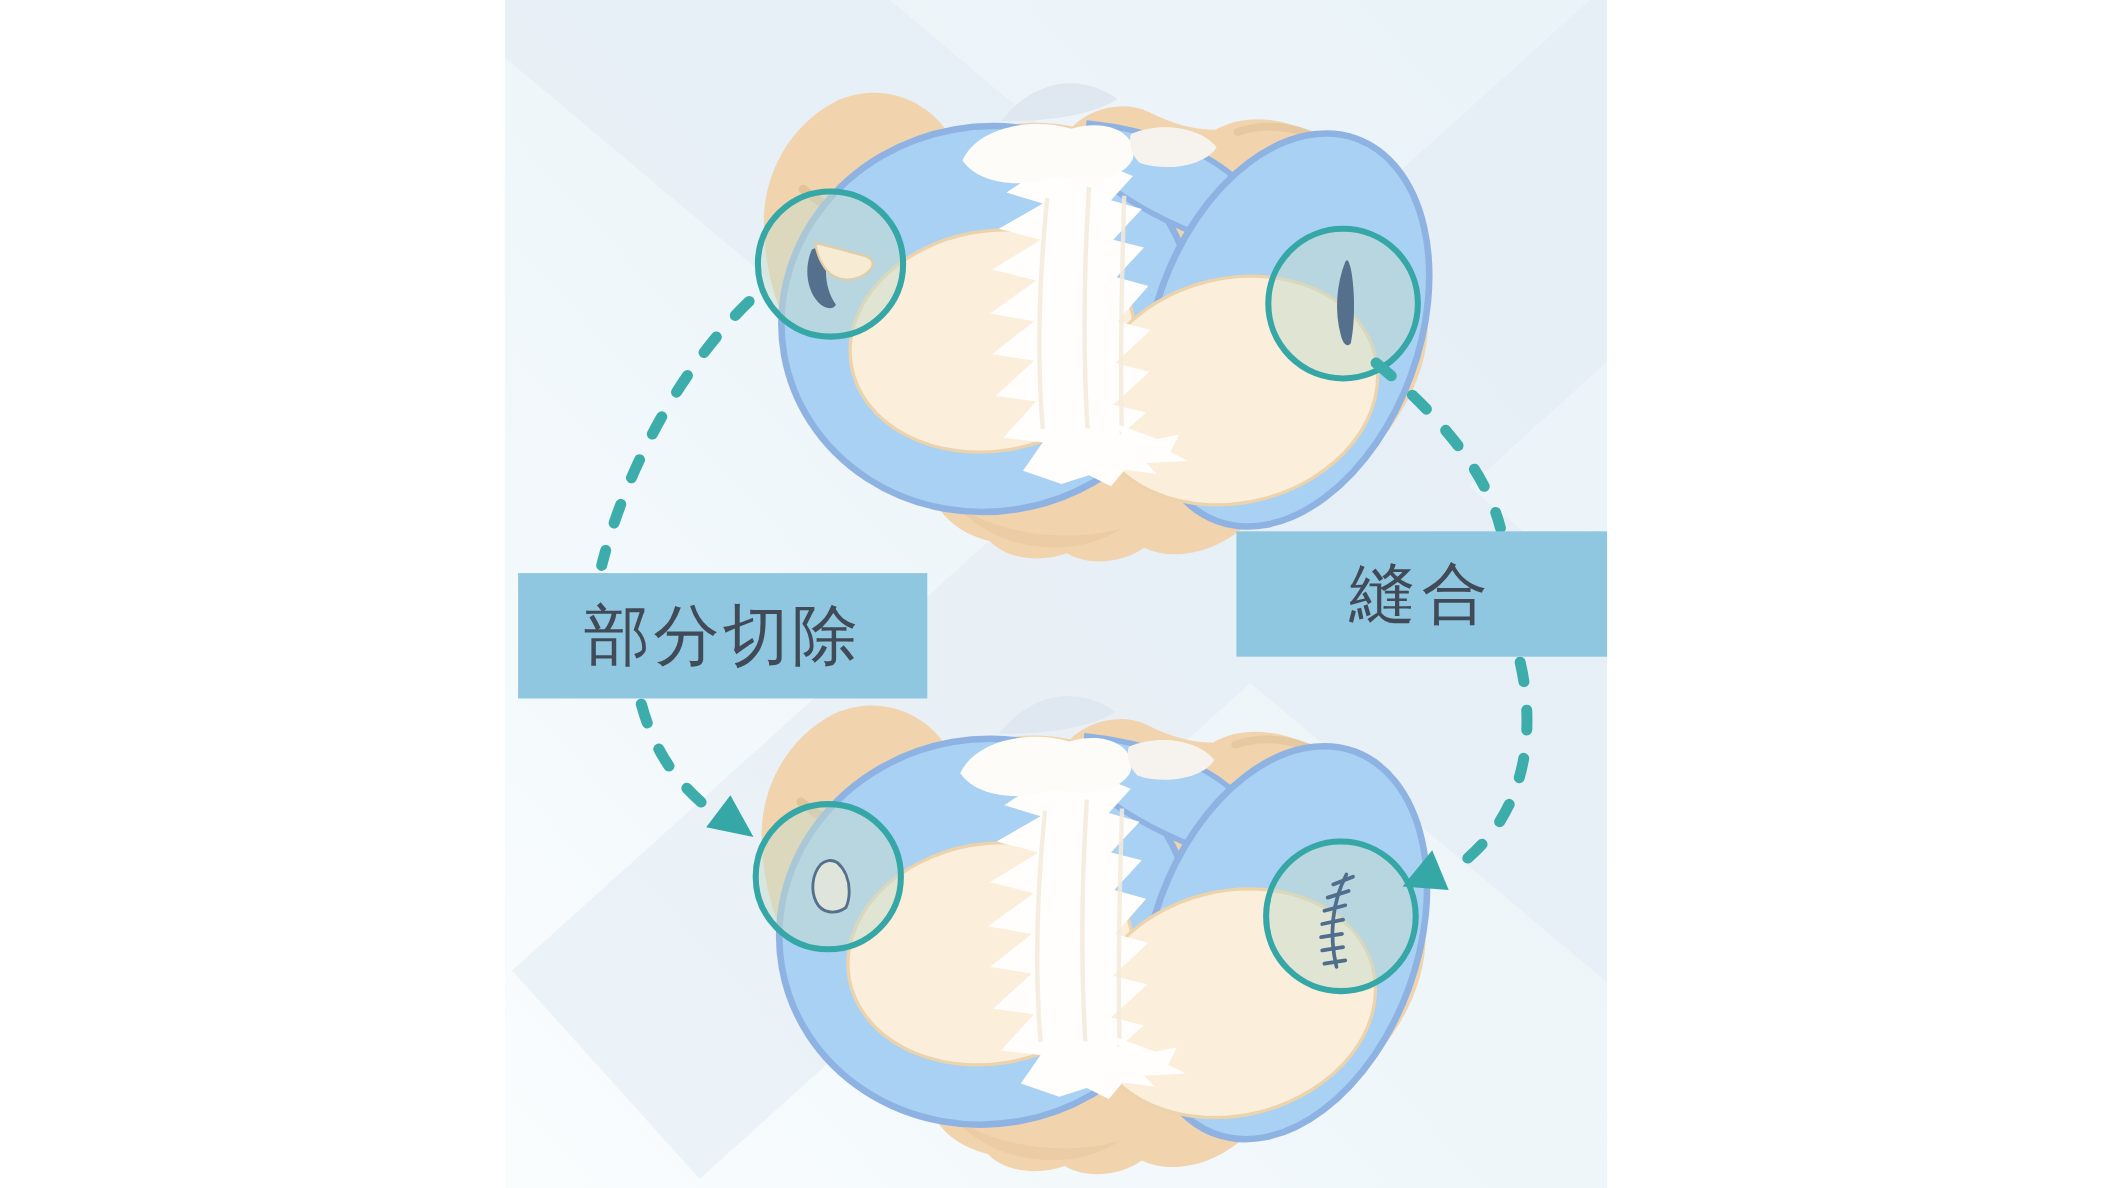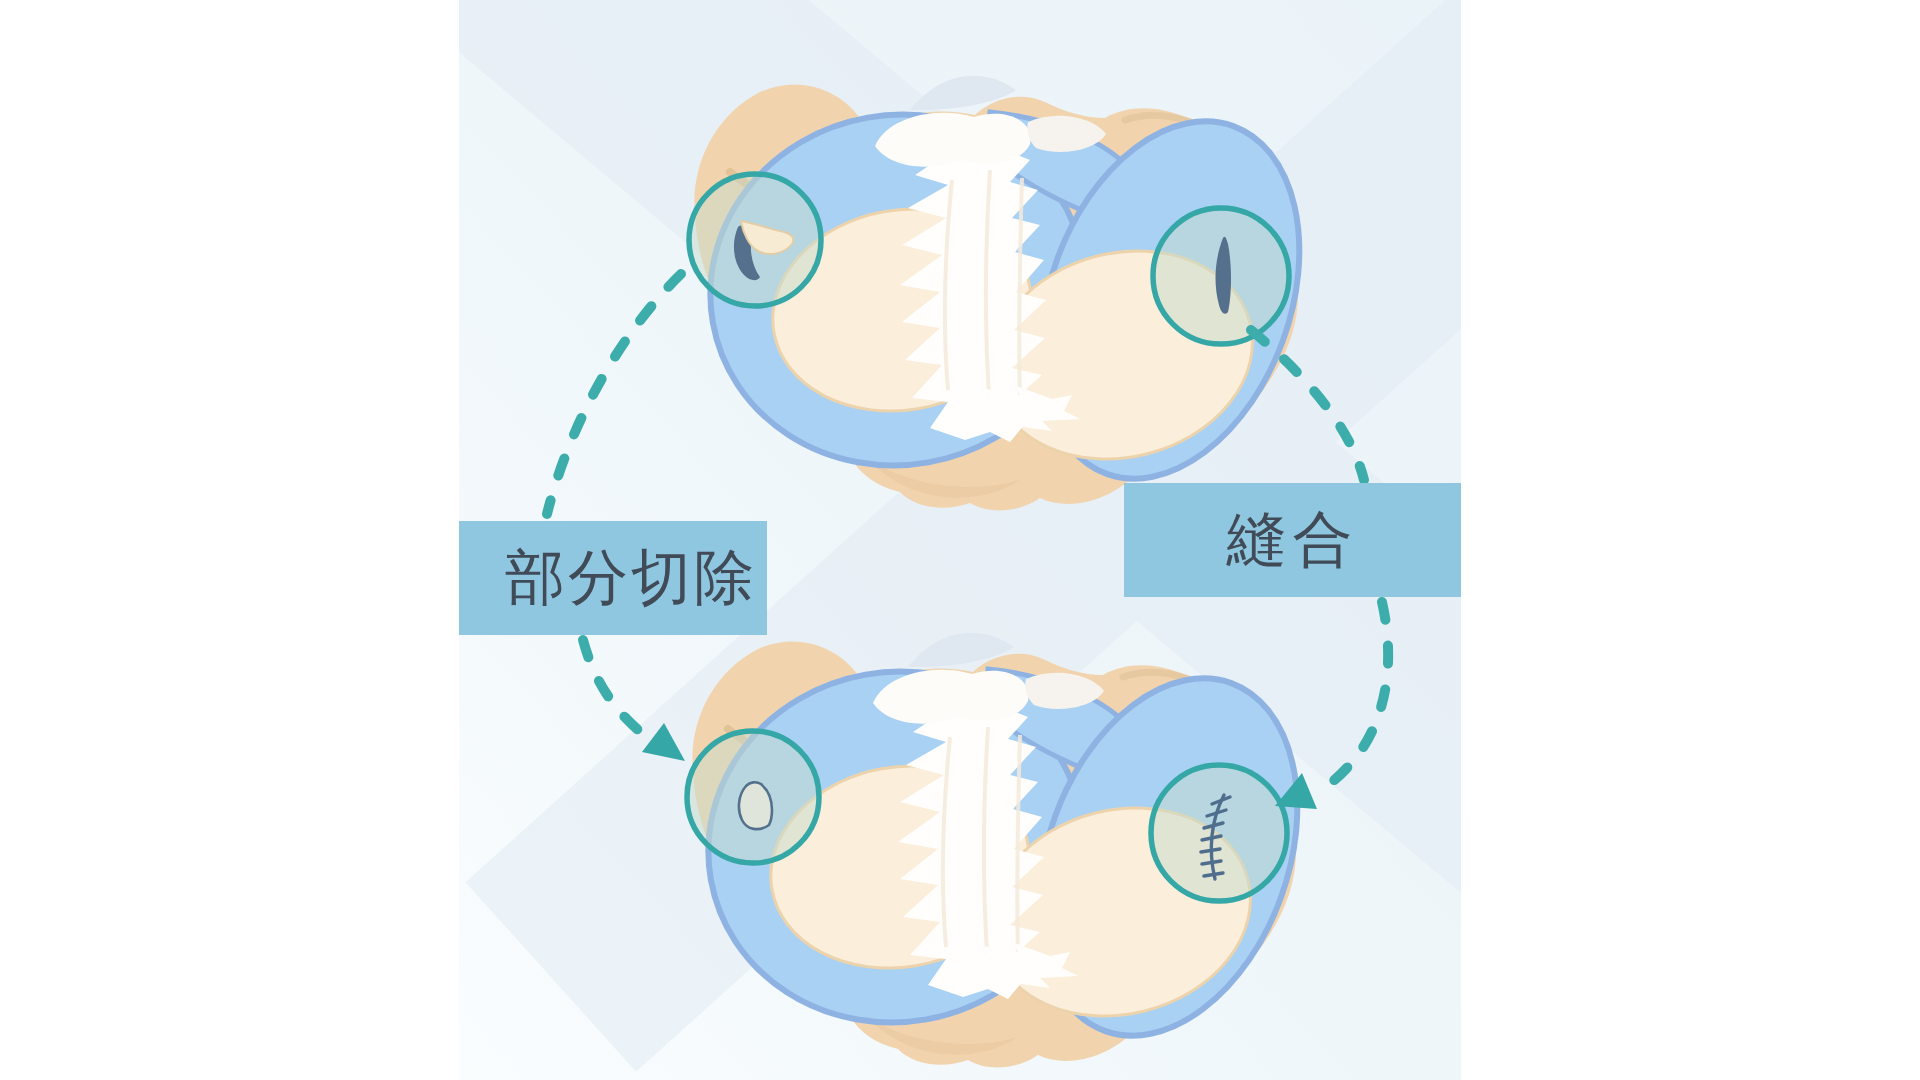--- a/index.html
+++ b/index.html
@@ -10,21 +10,21 @@
   .canvas{
     position:absolute;left:459px;top:0;width:1002px;height:1080px;
     background:linear-gradient(to left bottom,#eaf3f8 0%,#edf5f9 40%,#f2f8fb 70%,#fafdfe 100%);
   }
   .canvas svg{position:absolute;left:0;top:0;}
   .label{
     position:absolute;display:flex;align-items:center;justify-content:center;
     background:#8fc7e0;color:#414b58;font-size:60px;line-height:1;
     letter-spacing:3px;text-align:center;
   }
-  .label-left{left:0;top:521px;width:272px;height:114px;padding-left:36px;}
+  .label-left{left:12px;top:521px;width:372px;height:114px;}
   .label-right{left:665px;top:483px;width:337px;height:114px;letter-spacing:6px;}
 </style>
 </head>
 <body>
 
 <div class="canvas">
 
   <svg width="1002" height="1080" viewBox="0 0 1002 1080" xmlns="http://www.w3.org/2000/svg" xmlns:xlink="http://www.w3.org/1999/xlink">
 
     <g opacity="0.55" fill="#e3ecf4">

